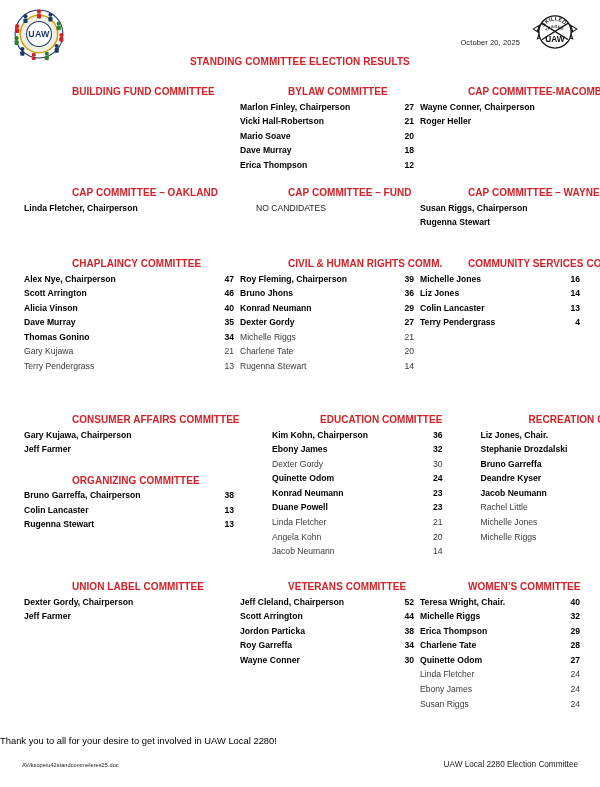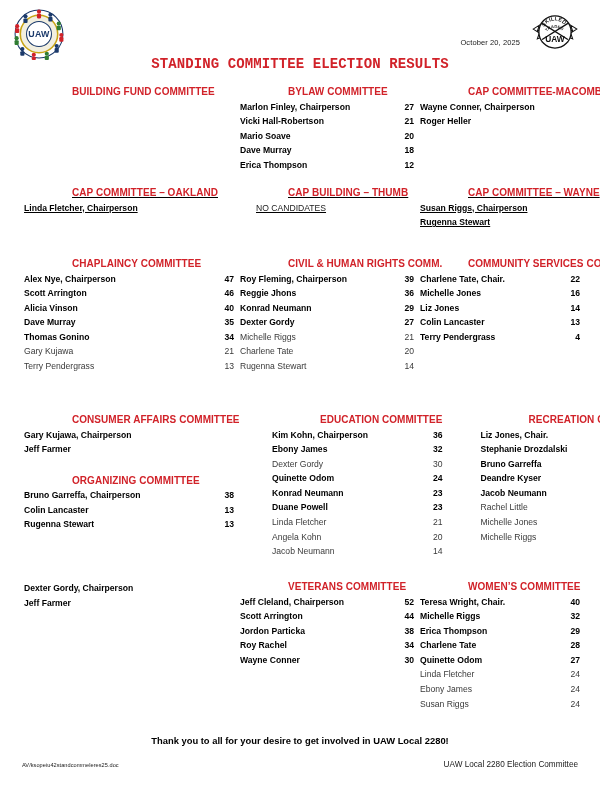--- a/index.html
+++ b/index.html
@@ -52,23 +52,22 @@
     white-space: nowrap;
   }
   .doc-title {
     position: absolute;
     left: 0;
     right: 0;
     top: 56px;
     text-align: center;
     color: #d12229;
     font-weight: bold;
-    font-size: 14px;
+    font-size: 10px;
     letter-spacing: .1px;
-    font-family: Liberation Mono, monospace;
   }
 
   
   .grid {
     position: absolute;
     left: 24px;
     top: 86px;
     width: 556px;
   }
   .row {
@@ -129,22 +128,21 @@
   }
 
   .spacer-block { height: 18px; }
 
   
   .thanks {
     position: absolute;
     left: 0;
     right: 0;
     top: 735px;
-    text-align: center;
-    font-weight: bold;
+    font-weight: normal;
     font-size: 9.4px;
     color: #000;
   }
   .footer-line {
     position: absolute;
     left: 22px;
     right: 22px;
     top: 760px;
     display: flex;
     justify-content: space-between;
@@ -298,34 +296,34 @@
               <div class="member elected novotes">
                 <span class="nm">Wayne Conner, Chairperson</span>
               </div>
               <div class="member elected novotes">
                 <span class="nm">Roger Heller</span>
               </div>
             </div>
           </div>
         </div>
       </div>
-      <div class="row" style="position: absolute; left: 0px; top: 101px; width: 100%; text-decoration: underline;">
+      <div class="row" style="position: absolute; left: 0px; top: 101px; width: 100%;">
         <div class="col col-1">
           <div class="committee">
             <div class="committee-title">CAP COMMITTEE – OAKLAND</div>
             <div class="members">
               <div class="member elected novotes">
                 <span class="nm">Linda Fletcher, Chairperson</span>
               </div>
             </div>
           </div>
         </div>
         <div class="col col-2">
           <div class="committee">
-            <div class="committee-title">CAP BUILDING – THUMB</div>
+            <div class="committee-title">CAP COMMITTEE – FUND</div>
             <div class="note">NO CANDIDATES</div>
             <div class="members"></div>
           </div>
         </div>
         <div class="col col-3">
           <div class="committee">
             <div class="committee-title">CAP COMMITTEE – WAYNE</div>
             <div class="members">
               <div class="member elected novotes">
                 <span class="nm">Susan Riggs, Chairperson</span>
@@ -375,21 +373,21 @@
         </div>
         <div class="col col-2">
           <div class="committee">
             <div class="committee-title">CIVIL &amp; HUMAN RIGHTS COMM.</div>
             <div class="members">
               <div class="member elected">
                 <span class="nm">Roy Fleming, Chairperson</span>
                 <span class="vt">39</span>
               </div>
               <div class="member elected">
-                <span class="nm">Reggie Jhons</span>
+                <span class="nm">Bruno Jhons</span>
                 <span class="vt">36</span>
               </div>
               <div class="member elected">
                 <span class="nm">Konrad Neumann</span>
                 <span class="vt">29</span>
               </div>
               <div class="member elected">
                 <span class="nm">Dexter Gordy</span>
                 <span class="vt">27</span>
               </div>
@@ -405,24 +403,20 @@
                 <span class="nm">Rugenna Stewart</span>
                 <span class="vt">14</span>
               </div>
             </div>
           </div>
         </div>
         <div class="col col-3">
           <div class="committee">
             <div class="committee-title">COMMUNITY SERVICES COMM.</div>
             <div class="members">
-              <div class="member elected">
-                <span class="nm">Charlene Tate, Chair.</span>
-                <span class="vt">22</span>
-              </div>
               <div class="member elected">
                 <span class="nm">Michelle Jones</span>
                 <span class="vt">16</span>
               </div>
               <div class="member elected">
                 <span class="nm">Liz Jones</span>
                 <span class="vt">14</span>
               </div>
               <div class="member elected">
                 <span class="nm">Colin Lancaster</span>
@@ -547,20 +541,21 @@
                 <span class="nm">Michelle Riggs</span>
                 <span class="vt">12</span>
               </div>
             </div>
           </div>
         </div>
       </div>
       <div class="row" style="position: absolute; left: 0px; top: 495px; width: 100%;">
         <div class="col col-1">
           <div class="committee">
+            <div class="committee-title">UNION LABEL COMMITTEE</div>
             <div class="members">
               <div class="member elected novotes">
                 <span class="nm">Dexter Gordy, Chairperson</span>
               </div>
               <div class="member elected novotes">
                 <span class="nm">Jeff Farmer</span>
               </div>
             </div>
           </div>
         </div>
@@ -574,21 +569,21 @@
               </div>
               <div class="member elected">
                 <span class="nm">Scott Arrington</span>
                 <span class="vt">44</span>
               </div>
               <div class="member elected">
                 <span class="nm">Jordon Particka</span>
                 <span class="vt">38</span>
               </div>
               <div class="member elected">
-                <span class="nm">Roy Rachel</span>
+                <span class="nm">Roy Garreffa</span>
                 <span class="vt">34</span>
               </div>
               <div class="member elected">
                 <span class="nm">Wayne Conner</span>
                 <span class="vt">30</span>
               </div>
             </div>
           </div>
         </div>
         <div class="col col-3">

